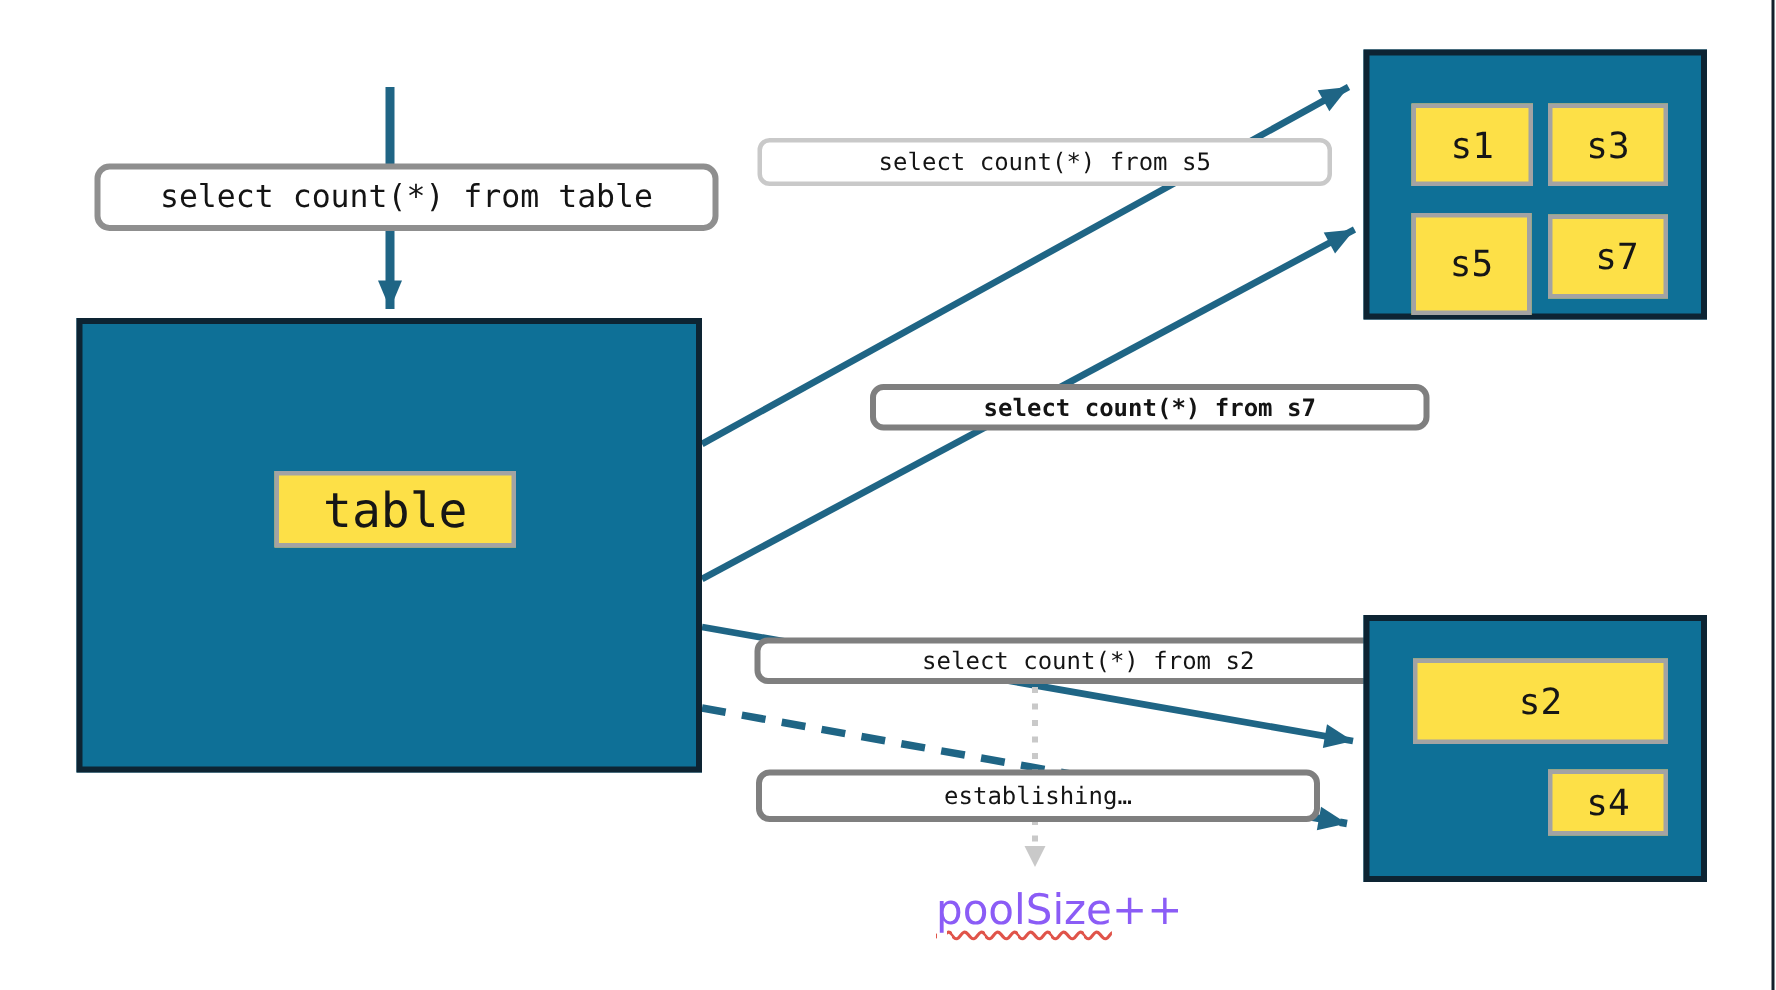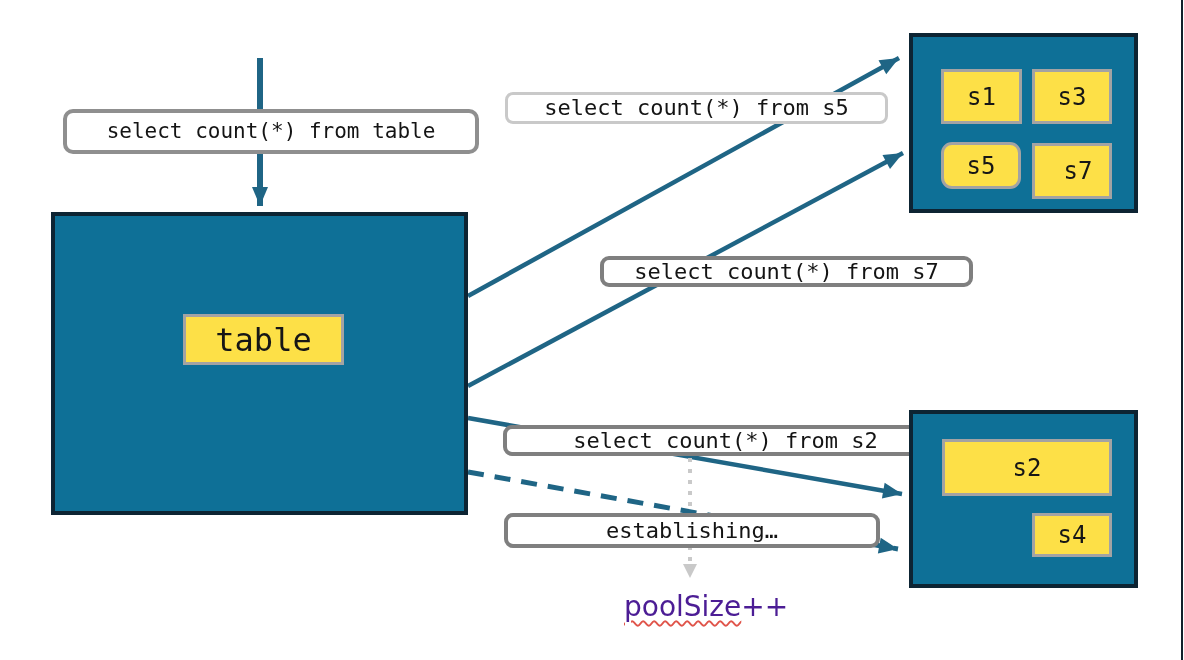--- a/index.html
+++ b/index.html
@@ -6,57 +6,57 @@
   .canvas {
     position:relative; width:1184px; height:660px; background:#ffffff;
     overflow:hidden; font-family:"DejaVu Sans Mono", monospace;
   }
   .arrow-layer { position:absolute; left:0; top:0; width:1184px; height:660px; z-index:1; }
 
   .qbox {
     position:absolute; z-index:2; background:#ffffff; box-sizing:border-box;
     border:4px solid #7f7f7f; border-radius:10px;
     display:flex; align-items:center; justify-content:center;
-    font-size:22px; line-height:1; color:#141414; white-space:nowrap;
+    font-size:16px; line-height:1; color:#141414; white-space:nowrap;
   }
   .teal {
     position:absolute; z-index:2; background:#0e7097; box-sizing:border-box;
     border:4px solid #0d2433;
   }
   .wbox {
     position:absolute; background:#fde047; box-sizing:border-box;
     border:3px solid #a3a3a3; display:flex; align-items:center; justify-content:center;
     font-size:24px; color:#161616;
   }
 
   #q-table   { left:51px;  top:109px; width:416px; height:45px; border-color:#8f8f8f; font-size:21px;margin-left:12px; }
   #q-s5      { left:505px; top:92px;  width:383px; height:32px; border-width:3px; border-color:#c9c9c9; border-radius:8px; }
   #q-s3      { left:503px; top:125px; width:375px; height:29px; border-radius:8px; }
-  #q-s7      { left:600px; top:256px; width:373px; height:31px; border-radius:9px; }
+  #q-s7      { left:580px; top:256px; width:373px; height:31px; border-radius:9px;font-weight:bold; }
   #q-s2      { left:503px; top:425px; width:445px; height:31px; border-radius:9px; }
   #q-est     { left:504px; top:513px; width:376px; height:35px; border-radius:9px; }
 
   #table-box   { left:51px;  top:212px; width:417px; height:303px; }
   #table-inner { left:128px; top:98px;  width:161px; height:51px; font-size:32px; }
 
   #pool-top    { left:909px; top:33px;  width:229px; height:180px; }
   #pool-top .s1 { left:28px;  top:32px;  width:81px; height:55px; }
   #pool-top .s3 { left:119px; top:32px;  width:80px; height:55px; }
-  #pool-top .s5 { left:28px;  top:105px; width:80px; height:47px;border-radius:11px; }
+  #pool-top .s5 { left:28px;  top:105px; width:80px; height:68px; }
   #pool-top .s7 { left:119px; top:106px; width:80px; height:56px;padding-left:12px; }
 
   #pool-bottom { left:909px; top:410px; width:229px; height:178px; }
   #pool-bottom .s2 { left:29px;  top:25px; width:170px; height:57px; }
   #pool-bottom .s6 { left:28px;  top:99px; width:80px;  height:56px; }
   #pool-bottom .s4 { left:119px; top:99px; width:80px;  height:44px; }
 
   #poolsize {
     position:absolute; z-index:2; left:624px; top:592px;
     font-family:"DejaVu Sans", sans-serif; font-size:28px; line-height:1.1;
-    color:#4c1d95; white-space:nowrap;
+    color:#8b5cf6; white-space:nowrap;
   }
   #poolsize .squiggle {
     text-decoration-line:underline; text-decoration-style:wavy;
     text-decoration-color:#e0544a; text-decoration-thickness:2px;
     text-underline-offset:4px;
   }
   #edge-line {
     position:absolute; z-index:3; left:1181px; top:0; width:2px; height:660px;
     background:#12202b;
   }

